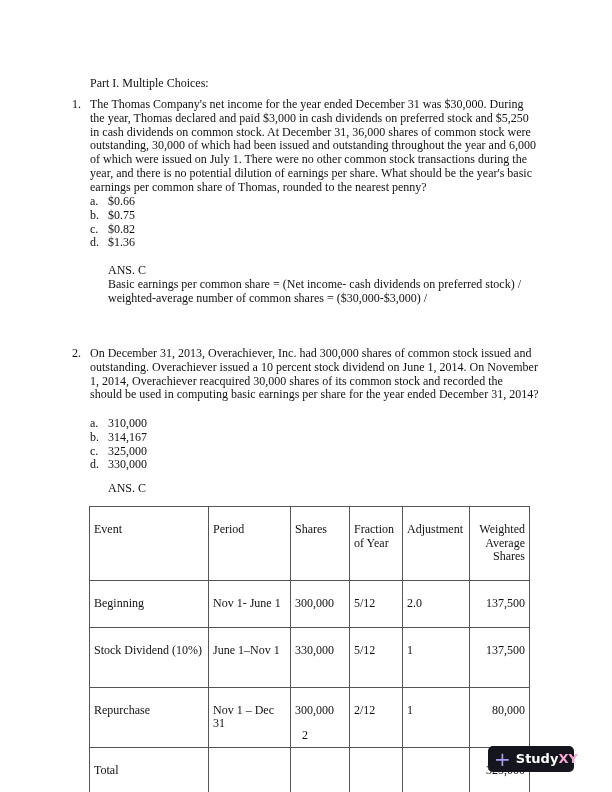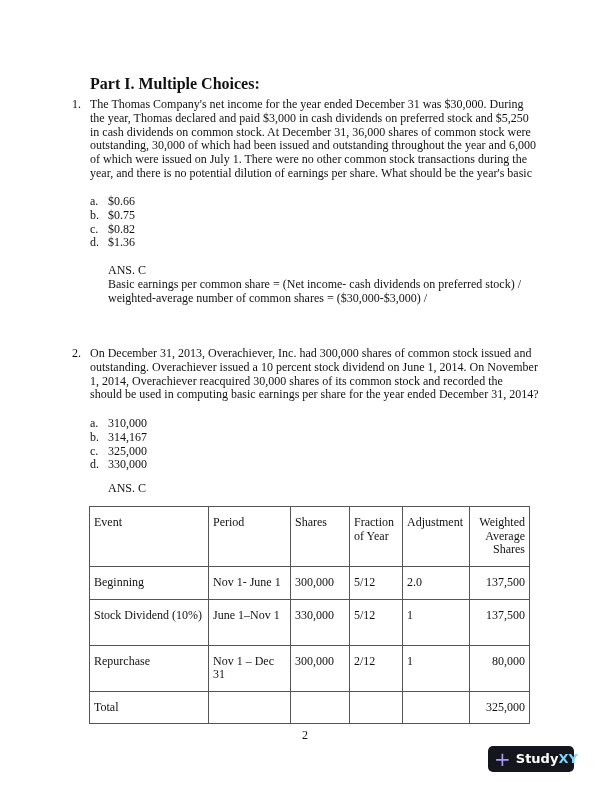--- a/index.html
+++ b/index.html
@@ -1,49 +1,50 @@
 <!DOCTYPE html>
 <html><head>
 <meta charset="utf-8">
 <style>
   html, body { margin:0; padding:0; }
   body { width:612px; height:792px; background:#ffffff; position:relative; overflow:hidden;
          font-family:"Liberation Serif", serif; color:#111; font-size:12px; line-height:13.8px; }
   .abs { position:absolute; }
-  .heading { left:90px; top:77px; font-weight:bold; font-size:16px; }
+  .heading { left:90px; top:77px; font-weight:normal; font-size:12px; }
   .qnum { position:absolute; left:72px; }
   .qtext { position:absolute; left:90px; width:455px; }
   .opts { position:absolute; left:90px; }
   .opt { display:flex; height:13.8px; }
   .opt .l { width:18px; }
   .ans { position:absolute; left:108px; width:440px; }
   table.ws { position:absolute; left:89px; top:506px; border-collapse:collapse; width:441px; font-size:12px; line-height:13.6px; }
-  table.ws td { border:1px solid #555; vertical-align:top; padding:9px 4px; }
+  table.ws td { border:1px solid #555; vertical-align:top; padding:16px 4px; }
   table.ws td.r { text-align:right; }
   .pnum { left:302px; top:729px; font-size:12px; }
   .badge { position:absolute; left:488px; top:746px; width:86px; height:26px; background:#15161d; border-radius:5px;
            display:flex; align-items:center; justify-content:flex-start; padding-left:6px; box-sizing:border-box;
            font-family:"DejaVu Sans", sans-serif; font-weight:bold; font-size:13px; color:#fff; }
   .badge .plus { color:#a99bf5; font-weight:normal; font-size:20px; margin-right:5px; line-height:20px; }
-  .badge .xy { color:#7dd3fc; }
+  .badge .xy { color:#f9a8d4; }
 </style>
 </head>
 <body>
 
 <div class="abs heading">Part I. Multiple Choices:</div>
 
 <div>
   <span class="qnum" style="top:98px;">1.</span>
   <div class="qtext" style="top:98px;font-family:Liberation Serif, serif;">
     <div>The Thomas Company's net income for the year ended December 31 was $30,000. During</div>
     <div>the year, Thomas declared and paid $3,000 in cash dividends on preferred stock and $5,250</div>
     <div>in cash dividends on common stock. At December 31, 36,000 shares of common stock were</div>
     <div>outstanding, 30,000 of which had been issued and outstanding throughout the year and 6,000</div>
     <div>of which were issued on July 1. There were no other common stock transactions during the</div>
     <div>year, and there is no potential dilution of earnings per share. What should be the year's basic</div>
+    <div>earnings per common share of Thomas, rounded to the nearest penny?</div>
   </div>
   <div class="opts" style="top:195px;">
     <div class="opt">
         <span class="l">a.</span>
         <span>$0.66</span>
       </div>
     <div class="opt">
         <span class="l">b.</span>
         <span>$0.75</span>
       </div>

